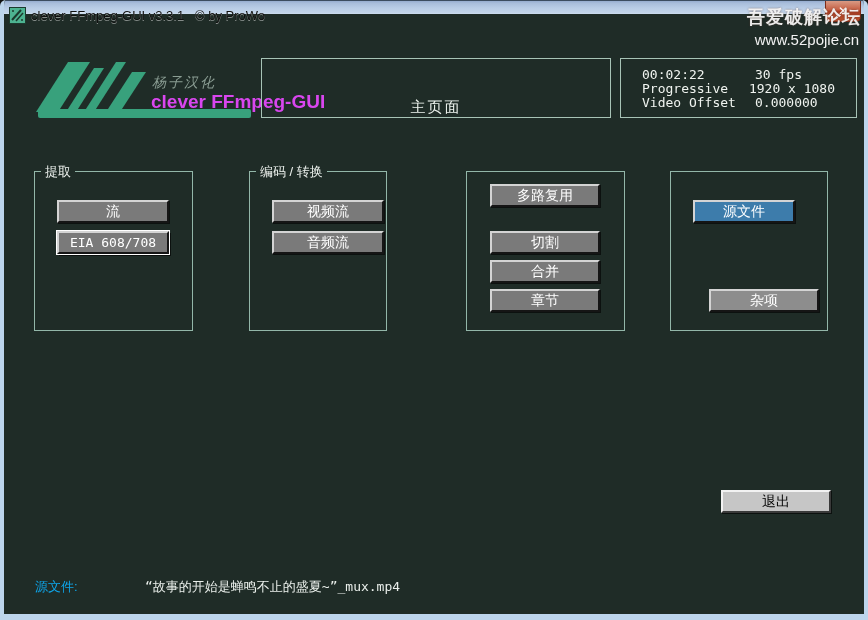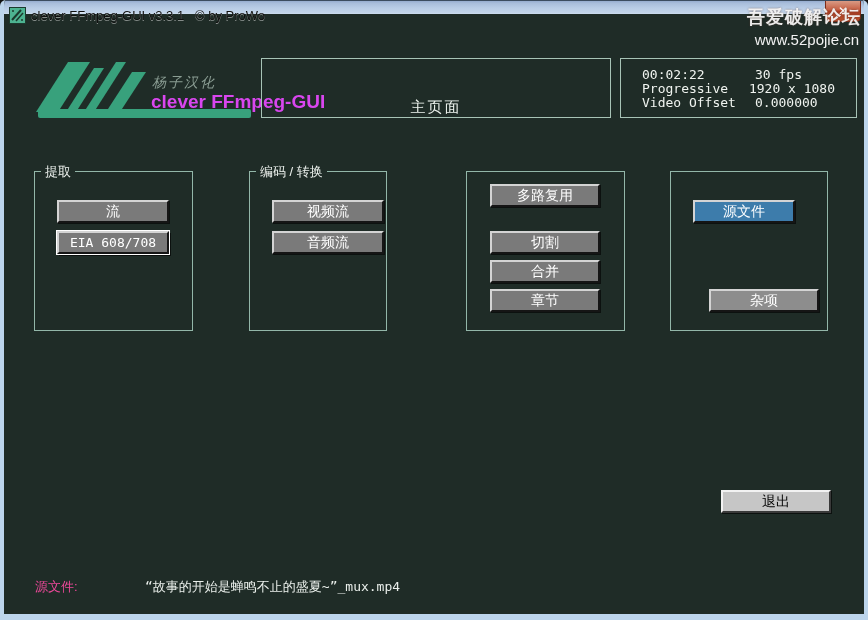--- a/index.html
+++ b/index.html
@@ -84,21 +84,21 @@
   .btn-focus { box-shadow:0 0 0 1px #ffffff, 2px 2px 0 rgba(0,0,0,.6); }
   .btn-blue { background:#3d7cab; }
   .btn-light { background:#8d8d8d; }
   .btn-silver {
     background:#c6c6c6; color:#000;
     border-top-color:#f2f2f2; border-left-color:#f2f2f2;
     border-right-color:#3a3a3a; border-bottom-color:#3a3a3a;
   }
 
   
-  .src-label { position:absolute; left:31px; top:548px; font-size:13px; color:#ec4899; }
+  .src-label { position:absolute; left:31px; top:548px; font-size:13px; color:#0ea5e9; }
   .src-file  { position:absolute; left:141px; top:548px; font-size:13px; color:#e9eeea;
                font-family:"DejaVu Sans Mono", monospace; }
 </style>
 </head>
 <body>
 
 <div class="window">
 
   <div class="titlebar">
     <span class="app-icon">

